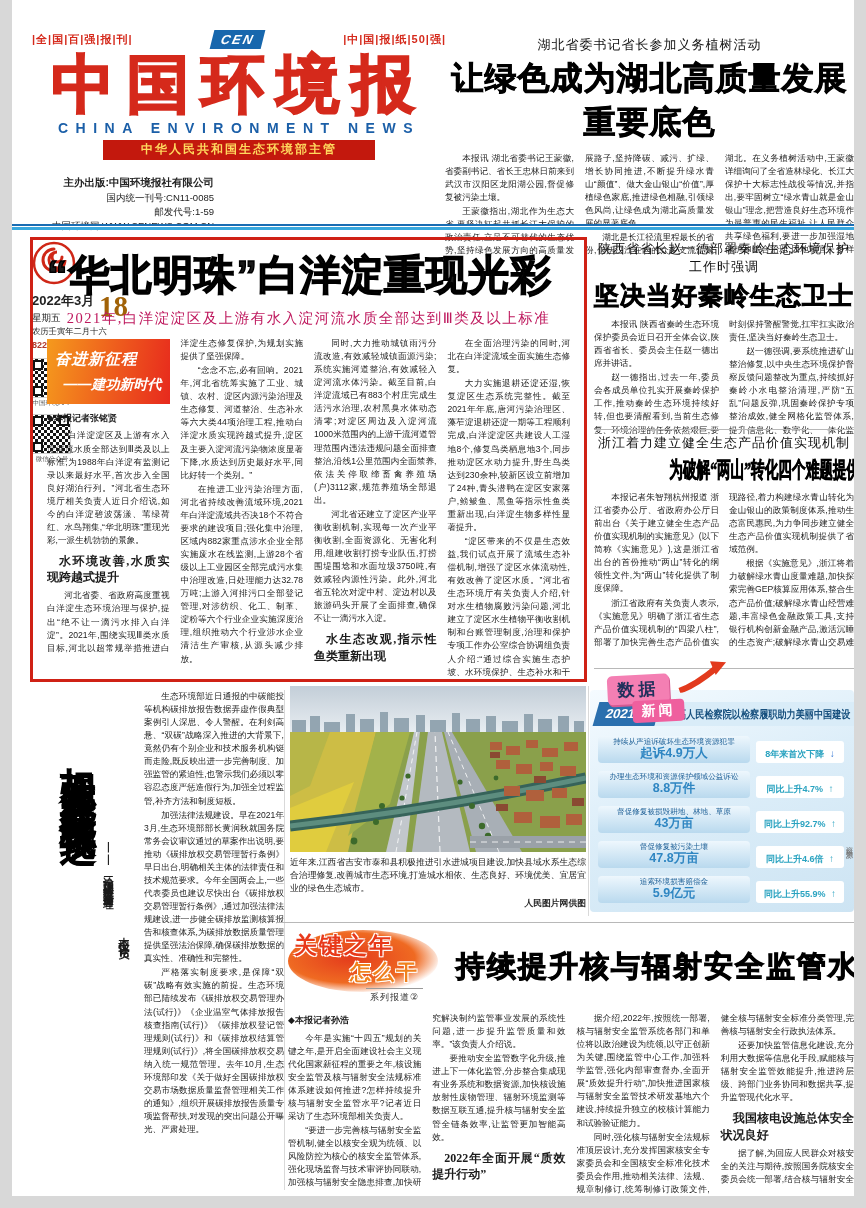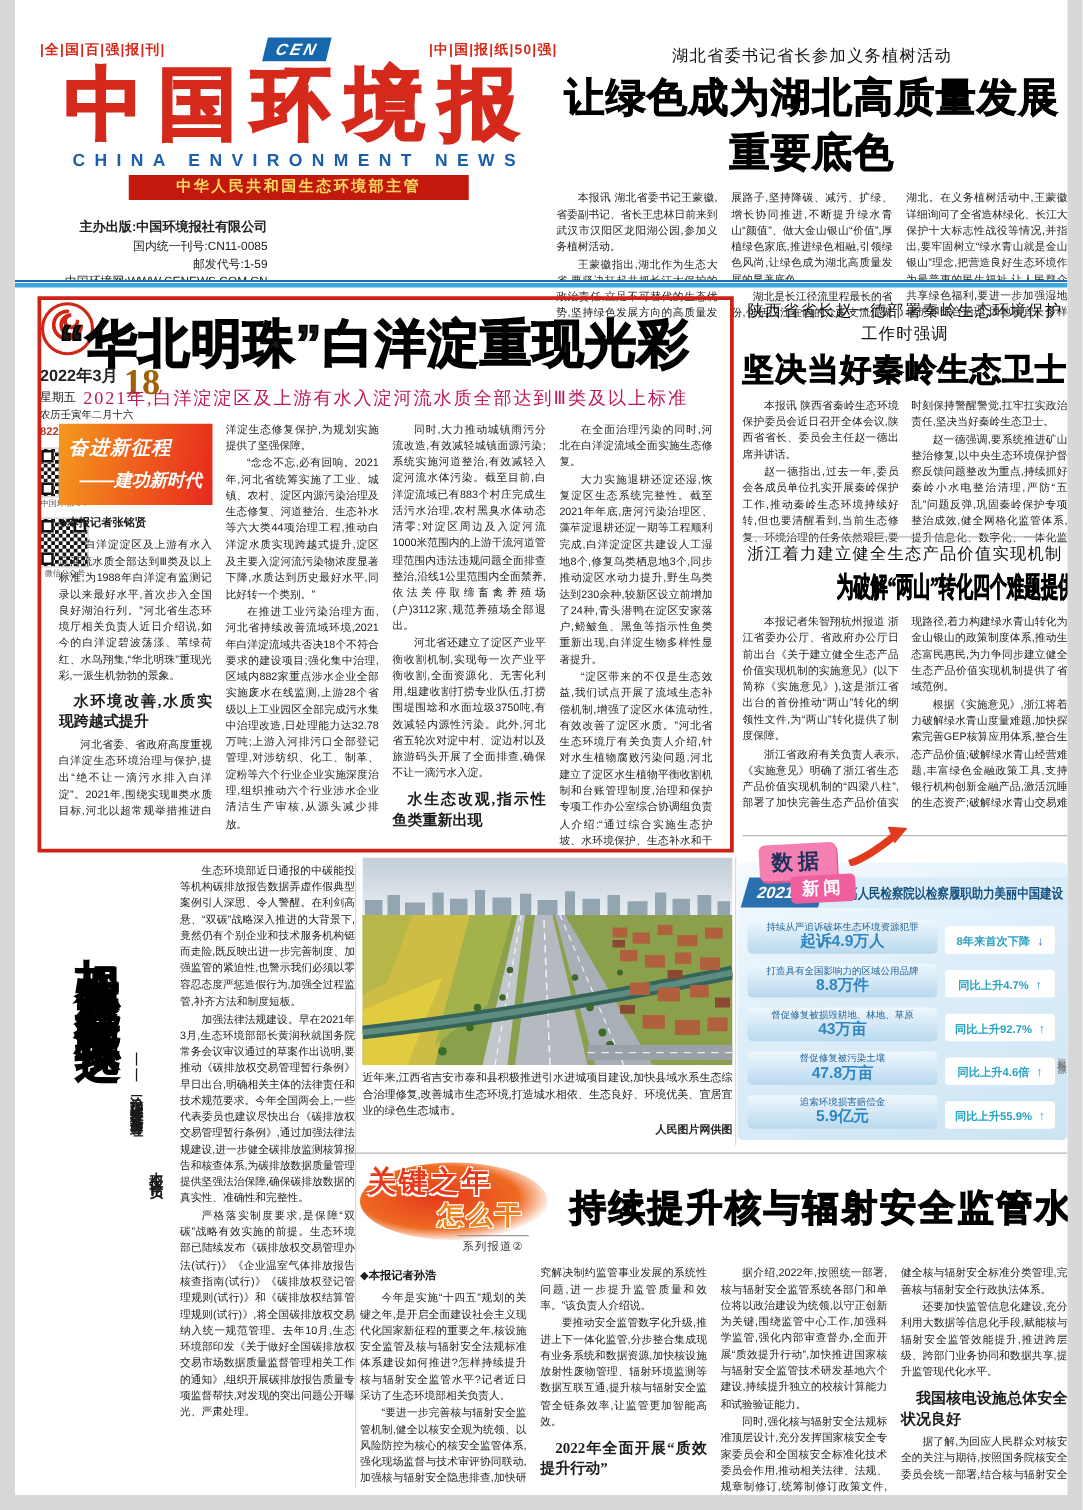--- a/index.html
+++ b/index.html
@@ -183,21 +183,21 @@
           </div>
         <div class="qrlabel">微信公众号</div>
       </div>
     </div>
   </div>
 
   <div class="hubei">
     <div class="kicker">湖北省委书记省长参加义务植树活动</div>
     <h2 class="hl serif">让绿色成为湖北高质量发展重要底色</h2>
     <div class="cols cols3">
-        <p class="fl-para">本报讯 湖北省委书记王蒙徽,省委副书记、省长王忠林日前来到武汉市汉阳区龙阳湖公园,参加义务植树活动。</p>
+        <p class="fl-para">本报讯 湖北省委书记王蒙徽,省委副书记、省长王忠林日前来到武汉市汉阳区龙阳湖公园,督促修复被污染土壤。</p>
         <p class="fl-para">王蒙徽指出,湖北作为生态大省,要坚决扛起共抓长江大保护的政治责任,立足不可替代的生态优势,坚持绿色发展方向的高质量发展路子,坚持降碳、减污、扩绿、增长协同推进,不断提升绿水青山“颜值”、做大金山银山“价值”,厚植绿色家底,推进绿色相融,引领绿色风尚,让绿色成为湖北高质量发展的显著底色。</p>
         <p class="fl-para">湖北是长江径流里程最长的省份,包括汉江在内的众多支流汇聚湖北。在义务植树活动中,王蒙徽详细询问了全省造林绿化、长江大保护十大标志性战役等情况,并指出,要牢固树立“绿水青山就是金山银山”理念,把营造良好生态环境作为最普惠的民生福祉,让人民群众共享绿色福利,要进一步加强湿地保护和综合治理,因地制宜、多样化推动造林绿化和管护,推动提升生态、经济、社会综合效益。</p>
       </div>
   </div>
 
   <div class="rule-blue"></div>
 
   <div class="leadbox">
     <h1 class="lead-hl">“华北明珠”白洋淀重现光彩</h1>
     <div class="lead-sub">2021年,白洋淀淀区及上游有水入淀河流水质全部达到Ⅲ类及以上标准</div>
@@ -269,21 +269,21 @@
               <div class="dn-value">起诉4.9万人</div>
             </div>
             <div class="dn-chip">
               <span class="dn-note">8年来首次下降</span>
               <span class="dn-arrow down">↓</span>
             </div>
           </div>
 
           <div class="dn-row">
             <div class="dn-bar">
-              <div class="dn-label">打造具有全国影响力的区域公用品牌</div>
+              <div class="dn-label">办理生态环境和资源保护领域公益诉讼</div>
               <div class="dn-value">8.8万件</div>
             </div>
             <div class="dn-chip">
               <span class="dn-note">同比上升4.7%</span>
               <span class="dn-arrow up">↑</span>
             </div>
           </div>
 
           <div class="dn-row">
             <div class="dn-bar">

